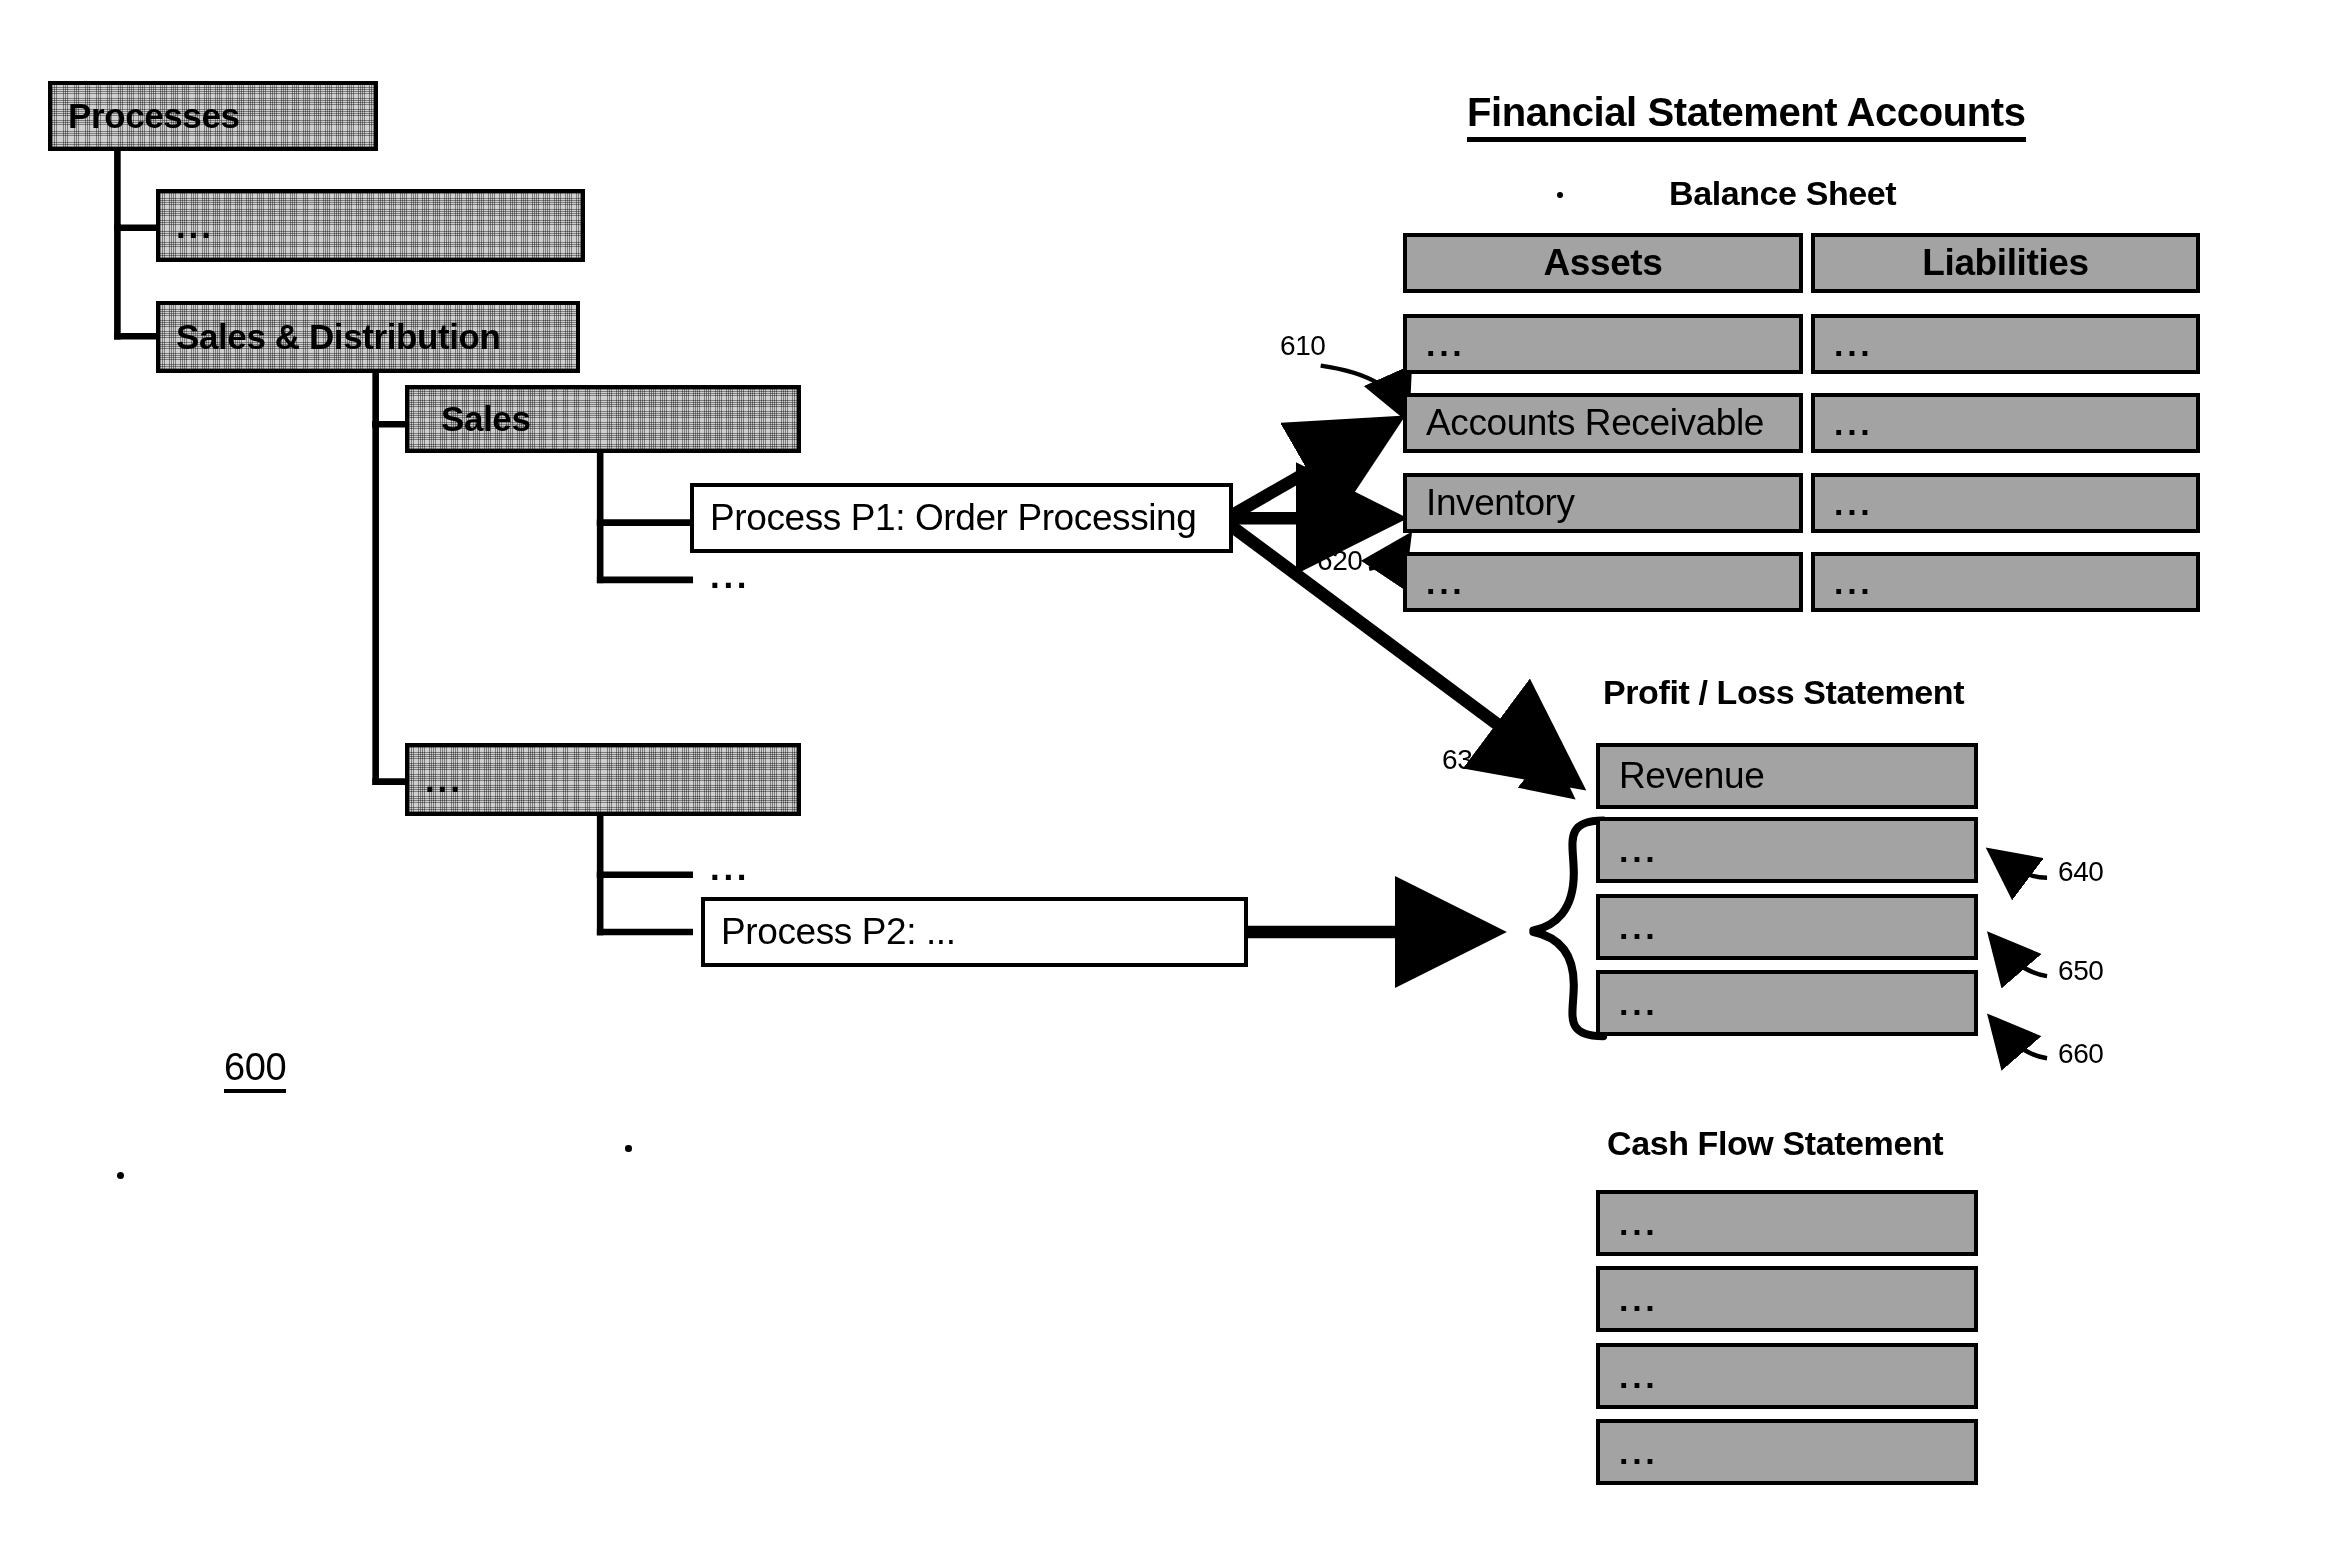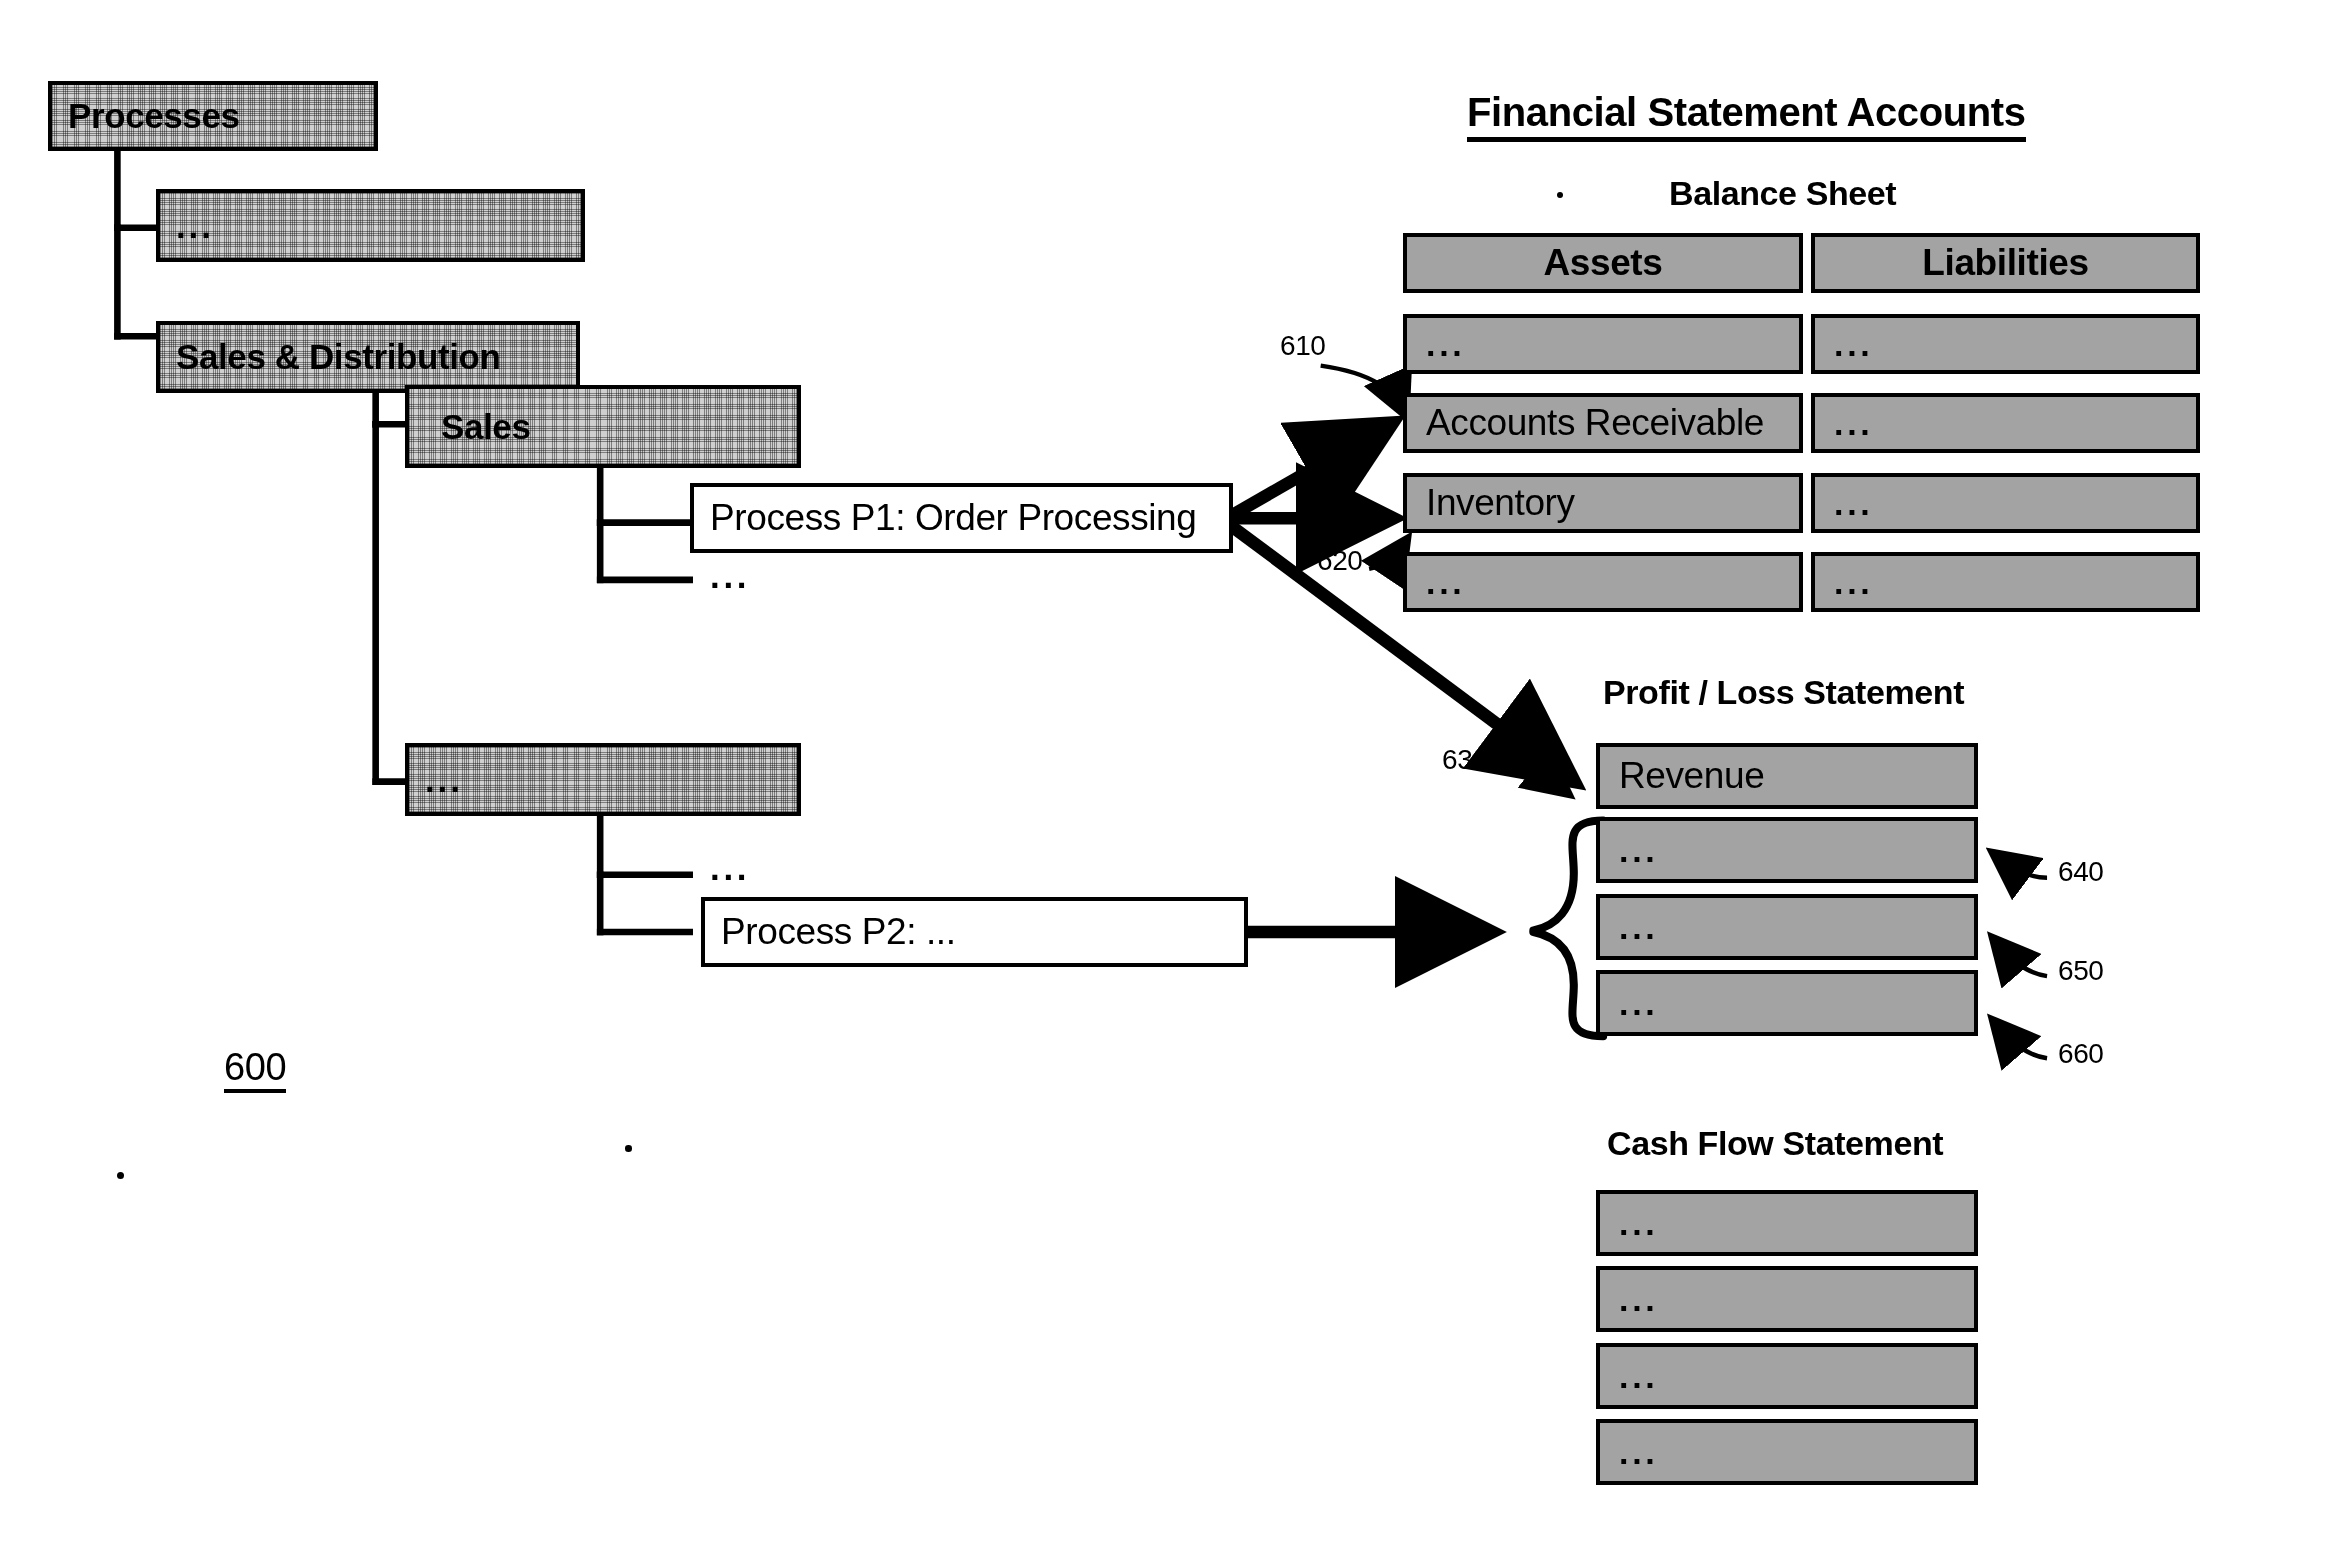--- a/index.html
+++ b/index.html
@@ -213,25 +213,25 @@
   <div class="txt sub-head" style="left:1607px; top:1126px;">Cash Flow Statement</div>
 
   <div class="node shaded" style="left:48px; top:81px; width:330px; height:70px;">
     <span class="label">Processes</span>
   </div>
 
   <div class="node shaded dots" style="left:156px; top:189px; width:429px; height:73px;">
     <span class="label">...</span>
   </div>
 
-  <div class="node shaded" style="left:156px; top:301px; width:424px; height:72px;margin-top:20px;">
+  <div class="node shaded" style="left:156px; top:301px; width:424px; height:72px;">
     <span class="label">Sales &amp; Distribution</span>
   </div>
 
-  <div class="node shaded" style="left:405px; top:385px; width:396px; height:83px;">
+  <div class="node shaded" style="left:405px; top:385px; width:396px; height:68px;">
     <span class="label" style="padding-left:32px;">Sales</span>
   </div>
 
   <div class="node plain" style="left:690px; top:483px; width:543px; height:70px;">
     <span class="label">Process P1: Order Processing</span>
   </div>
 
   <div class="node shaded dots" style="left:405px; top:743px; width:396px; height:73px;">
     <span class="label">...</span>
   </div>

